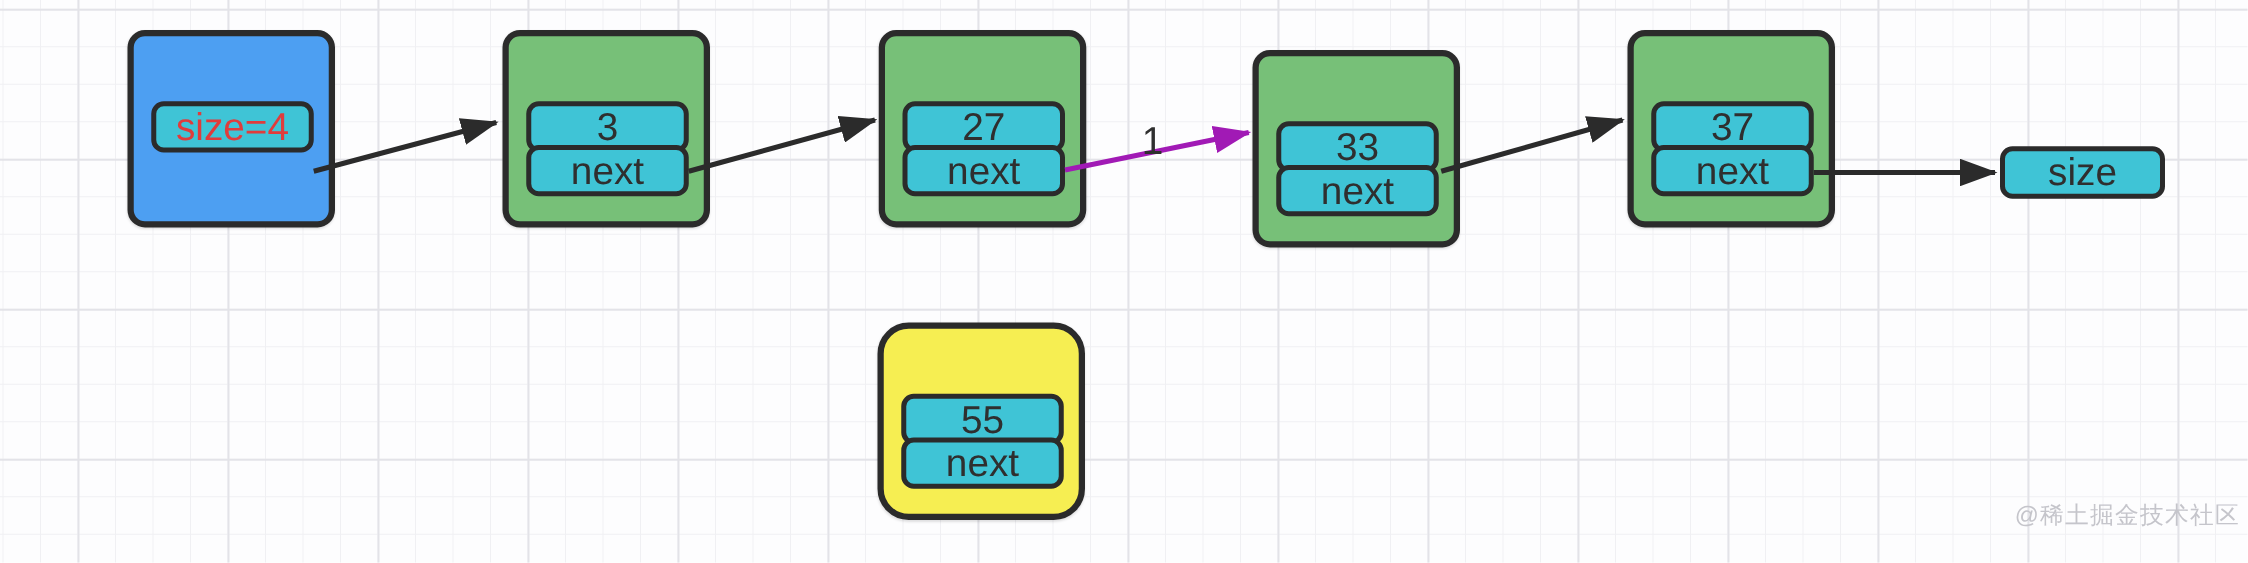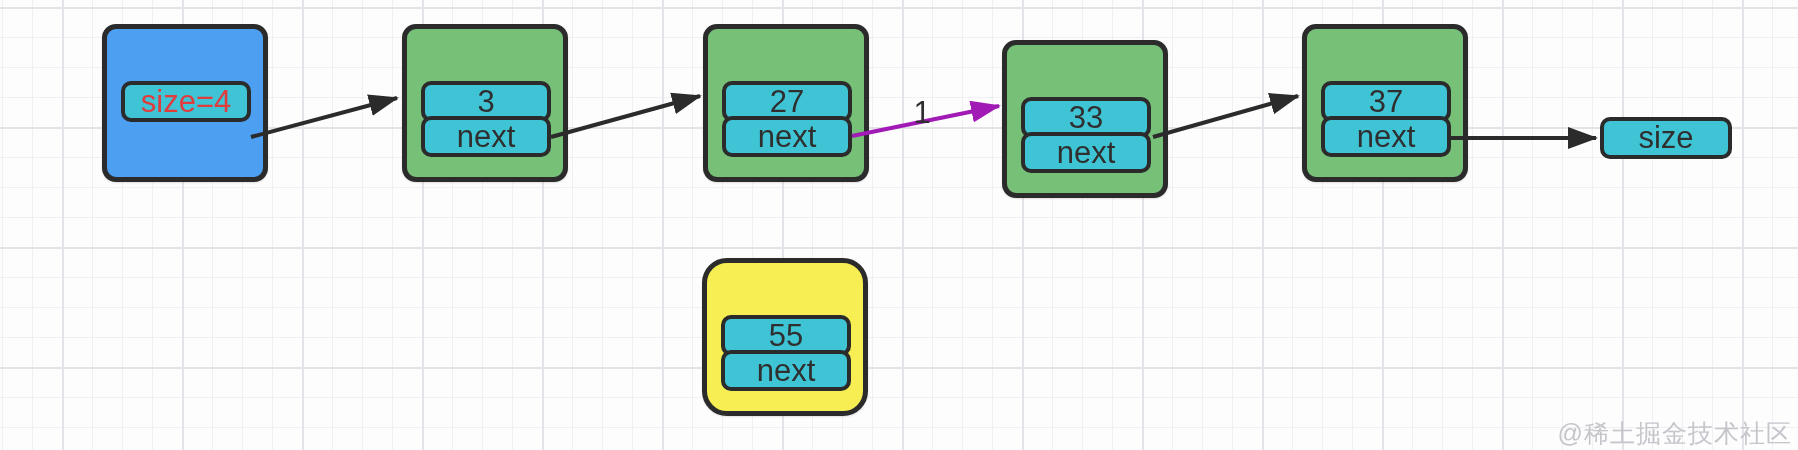--- a/index.html
+++ b/index.html
@@ -88,22 +88,22 @@
     position: absolute;
     left: 922px;
     top: 95px;
     transform: translateX(-50%);
     font-size: 31px;
     color: #2f2f2f;
   }
   .watermark {
     position: absolute;
     right: 6px;
-    bottom: 0;
-    font-size: 25px;
+    bottom: 25px;
+    font-size: 19px;
     letter-spacing: 1px;
     color: #c5c5cb;
   }
 </style>
 </head>
 <body>
 
 <div class="canvas">
 
   <div class="node node-head">

